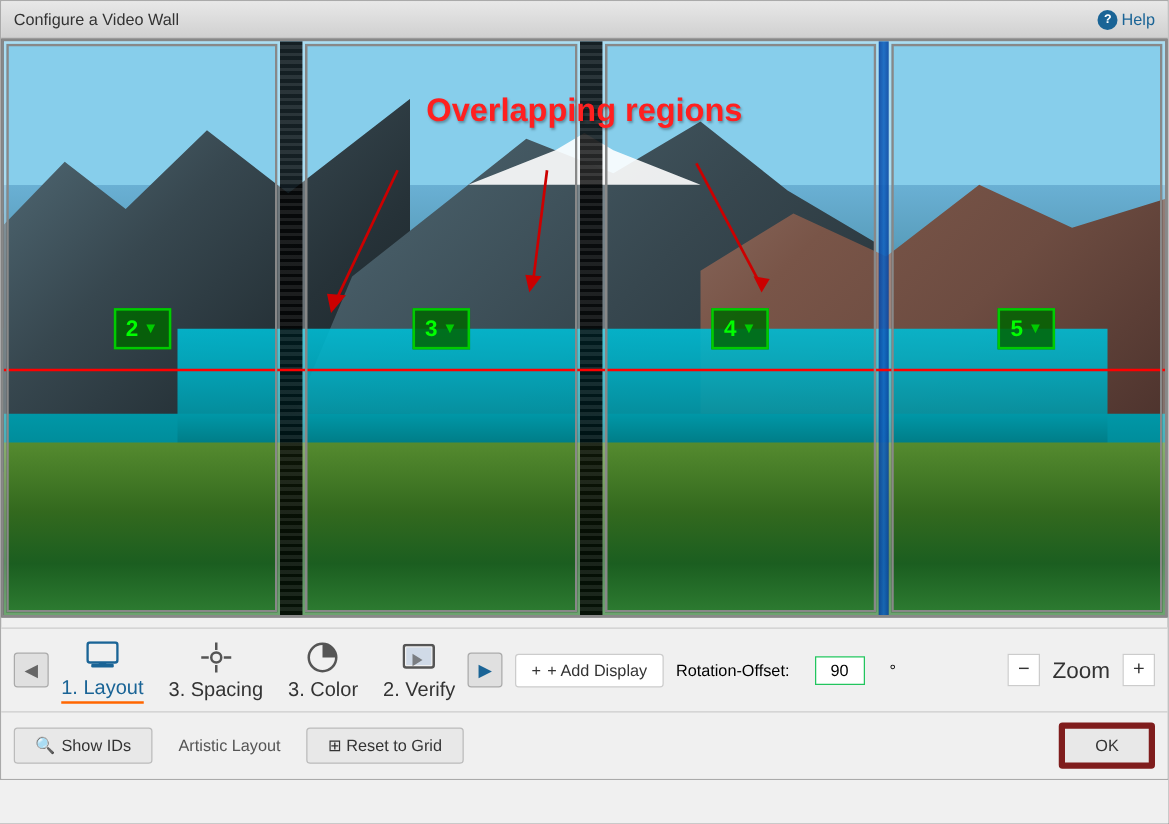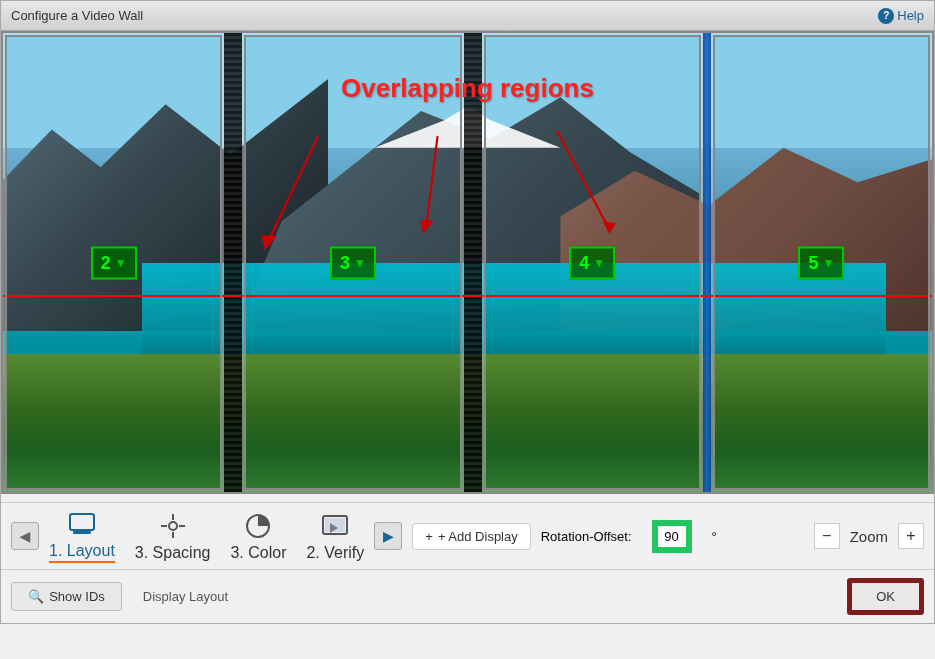--- a/index.html
+++ b/index.html
@@ -356,21 +356,21 @@
 
     .rotation-offset {
       display: flex;
       align-items: center;
       gap: 20px;
       font-size: 13px;
     }
 
     .rotation-input {
       width: 40px;
-      border: 6px solid #22c55e;
+      border: 1px solid #22c55e;
       padding: 3px 5px;
       text-align: center;
       font-size: 13px;
     }
 
     .zoom-controls {
       margin-left: auto;
       display: flex;
       align-items: center;
       gap: 5px;
@@ -383,21 +383,21 @@
       height: 26px;
       display: flex;
       align-items: center;
       justify-content: center;
       cursor: pointer;
       font-size: 16px;
       color: #333;
     }
 
     .zoom-label {
-      font-size: 15px;
+      font-size: 18px;
       color: #333;
       padding: 0 5px;
     }
 
     
     .footer-bar {
       background: #f0f0f0;
       border-top: 1px solid #ccc;
       padding: 8px 10px;
       display: flex;
@@ -611,21 +611,24 @@
     </div>
 
   </div>
 
   <div class="footer-bar">
     <button class="footer-btn">
       <span>🔍</span>
       <span>Show IDs</span>
     </button>
 
-    <span class="artistic-layout-label">Display Layout</span>
-
+    <span class="artistic-layout-label">Artistic Layout</span>
+
+    <button class="footer-btn">
+      <span>⊞ Reset to Grid</span>
+    </button>
 
     <button class="ok-btn">
       <span>OK</span>
     </button>
   </div>
 
 </div>
 
 </body></html>

